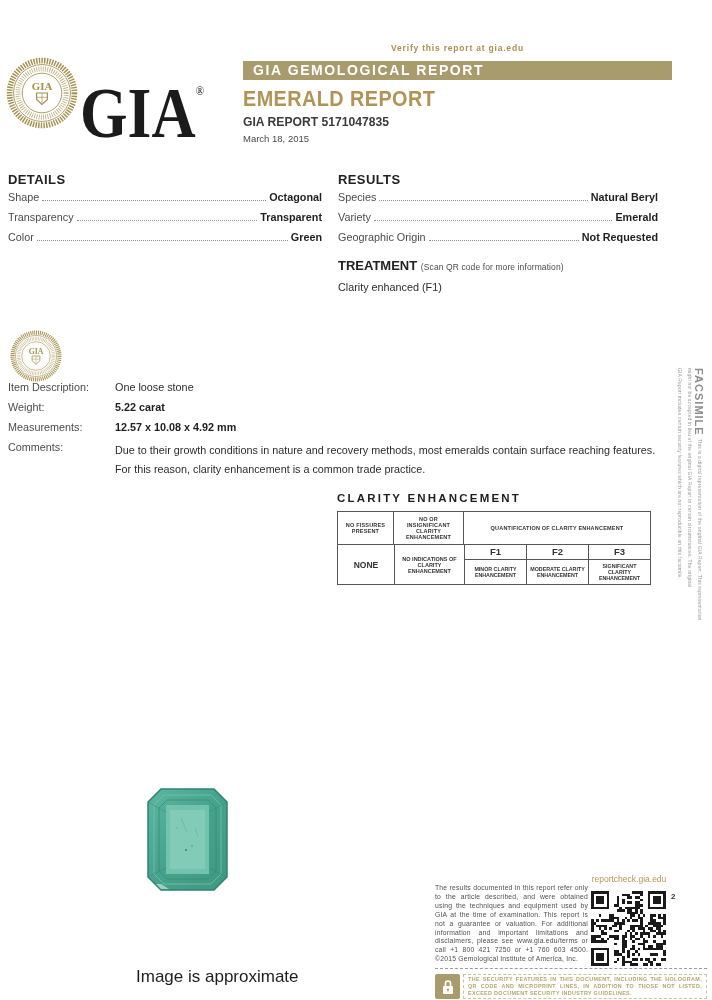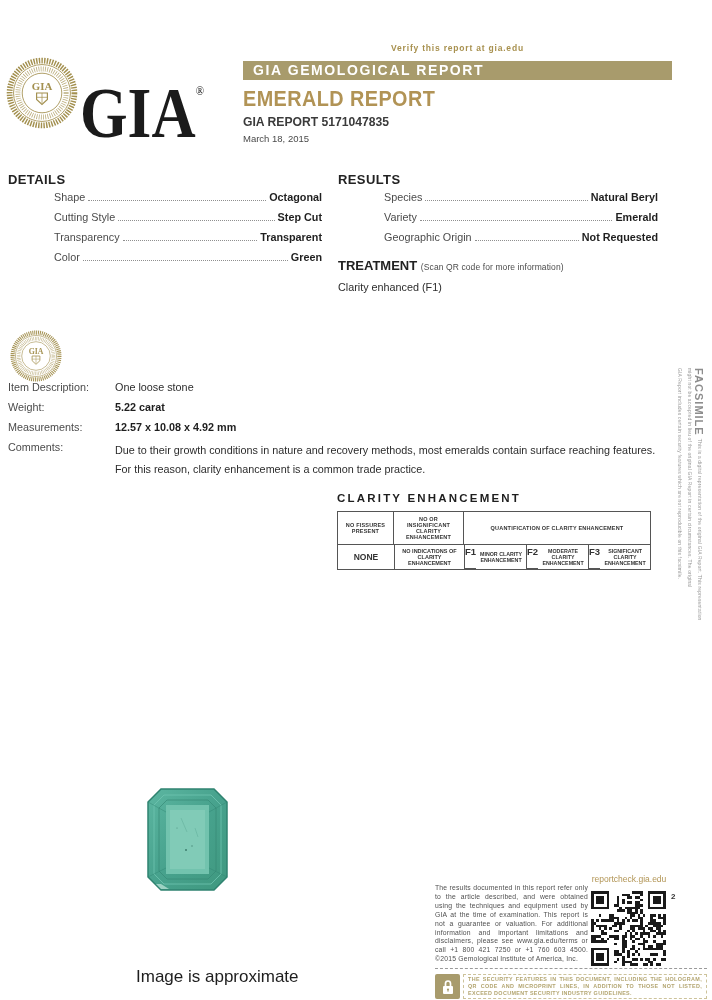--- a/index.html
+++ b/index.html
@@ -26,21 +26,21 @@
   .logo-text { left:80px; top:58px; font-family:"Liberation Serif", serif;
     font-weight:bold; font-size:72px; line-height:66px; color:#1b1b1b;
     transform:scaleX(.85); transform-origin:left top; white-space:nowrap; }
   .logo-text sup { font-size:13px; vertical-align:42px; font-weight:normal; }
   .mini-seal { left:10px; top:330px; width:52px; height:52px; opacity:.96; }
 
   
   .sec-h { font-size:13px; font-weight:bold; letter-spacing:.4px; color:#222; }
   .drows { display:flex; flex-direction:column; }
   .drow { display:flex; align-items:baseline; height:20px; font-size:10.8px; }
-  .drow .lbl { color:#4b4b4b;margin-left:46px; }
+  .drow .lbl { color:#4b4b4b; }
   .drow .dots { flex:1; border-bottom:1.5px dotted #8f8f8f; margin:0 3px 3px 3px; }
   .drow .val { font-weight:bold; color:#1f1f1f; }
 
   .treat-h { font-size:13px; font-weight:bold; color:#222; }
   .treat-h .note { font-size:8.5px; font-weight:normal; color:#4c4c4c; letter-spacing:.1px; }
   .treat-val { font-size:10.8px; color:#2c2c2c; }
 
   
   .item-lbl { left:8px; width:100px; font-size:10.8px; color:#4b4b4b; }
   .item-val { left:115px; font-size:10.8px; color:#2c2c2c; }
@@ -55,21 +55,21 @@
   .ce .r1 { display:flex; border-bottom:1px solid #555; }
   .ce .r2 { display:flex; }
   .ce .c1 { width:56px; border-right:1px solid #555; }
   .ce .c2 { width:70px; border-right:1px solid #555; }
   .ce .c3 { flex:1; }
   .ce .hc { font-size:5.5px; letter-spacing:.2px; display:flex;
     align-items:center; justify-content:center; padding:4px 3px; min-height:26px; box-sizing:border-box; }
   .ce .r2 .c1 { font-size:8.5px; display:flex; align-items:center; justify-content:center; }
   .ce .r2 .c2 { font-size:5.5px; display:flex; align-items:center; justify-content:center; padding:2px; box-sizing:border-box; }
   .ce .grades { flex:1; display:flex; }
-  .ce .grade { flex:1; border-right:1px solid #555; display:flex; flex-direction:row; }
+  .ce .grade { flex:1; border-right:1px solid #555; display:flex; flex-direction:column; }
   .ce .grade:last-child { border-right:none; }
   .ce .gcode { font-size:9.5px; border-bottom:1px solid #555; padding:1px 0 2px; }
   .ce .gdesc { font-size:5.3px; flex:1; display:flex; align-items:center;
     justify-content:center; padding:3px 2px; box-sizing:border-box; }
 
   
   .facs { left:674px; top:368px; height:290px; writing-mode:vertical-rl; }
   .facs div { line-height:10px; }
   .fx-title { font-size:11px; font-weight:bold; letter-spacing:1px; color:#8d8d8d; }
   .fx-small { font-size:4.9px; color:#9a9a9a; letter-spacing:.2px; }
@@ -124,25 +124,20 @@
   <div class="abs rep-title cond">EMERALD REPORT</div>
   <div class="abs rep-no cond">GIA REPORT 5171047835</div>
   <div class="abs rep-date">March 18, 2015</div>
 
   <div class="abs sec-h" style="left:8px;top:172px">DETAILS</div>
   <div class="abs drows" style="left:8px;top:191px;width:314px">
     <div class="drow">
         <span class="lbl">Shape</span>
         <span class="dots"></span>
         <span class="val">Octagonal</span>
-      </div>
-    <div class="drow">
-        <span class="lbl">Cutting Style</span>
-        <span class="dots"></span>
-        <span class="val">Step Cut</span>
       </div>
     <div class="drow">
         <span class="lbl">Transparency</span>
         <span class="dots"></span>
         <span class="val">Transparent</span>
       </div>
     <div class="drow">
         <span class="lbl">Color</span>
         <span class="dots"></span>
         <span class="val">Green</span>

